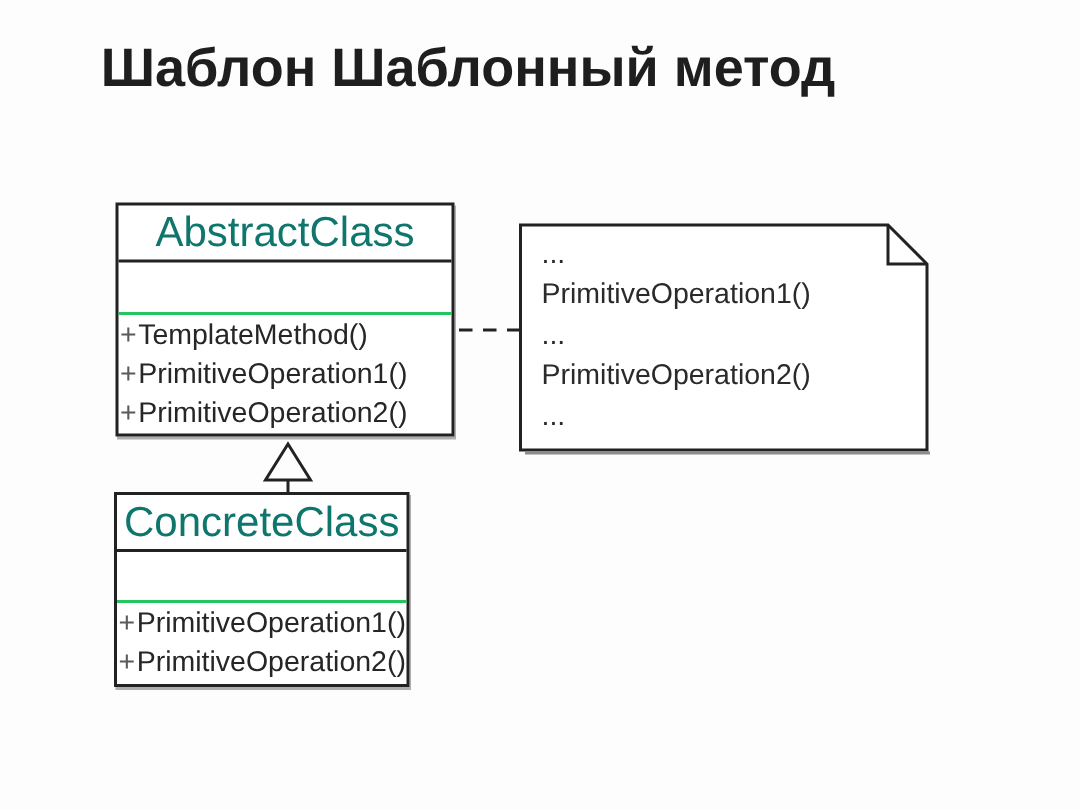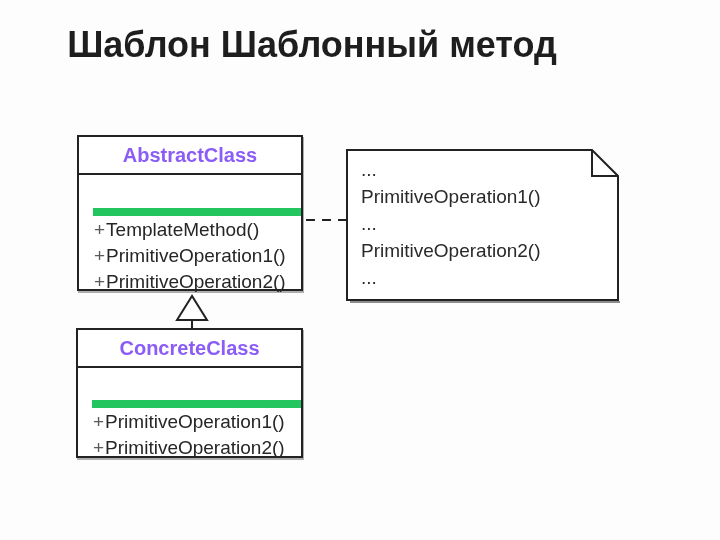--- a/index.html
+++ b/index.html
@@ -37,45 +37,44 @@
     box-sizing: border-box;
     background: #ffffff;
     border: 2px solid #222222;
     box-shadow: 1px 2px 0 rgba(110,110,110,0.55);
   }
   .uml-class .hdr {
     height: 36px;
     display: flex;
     align-items: center;
     justify-content: center;
-    font-size: 20px;
-    font-weight: 700;
-    color: #8b5cf6;
+    font-size: 28px;
+    font-weight: 400;
+    color: #0f766e;
   }
   .uml-class .attrs {
     border-top: 2px solid #222222;
   }
   .uml-class .methods {
-    border-top: 8px solid #22c55e;
+    border-top: 2px solid #22c55e;
     padding: 1px 0 0 1px;
-    margin-left: 14px;
   }
   .method-row {
     font-size: 19px;
     line-height: 26px;
     white-space: nowrap;
     color: #262626;
   }
   .method-row .vis {
     color: #5a5a5a;
     margin-right: 1px;
   }
   #abstract-class { left: 77px; top: 135px; width: 226px; height: 156px; }
   #abstract-class .attrs { height: 33px; }
-  #concrete-class { left: 76px; top: 328px; width: 227px; height: 130px; }
+  #concrete-class { left: 76px; top: 328px; width: 197px; height: 130px; }
   #concrete-class .attrs { height: 32px; }
   
   .note-text {
     position: absolute;
     left: 361px;
     top: 156px;
     width: 246px;
     font-size: 19px;
     line-height: 27px;
     color: #2a2a2a;

